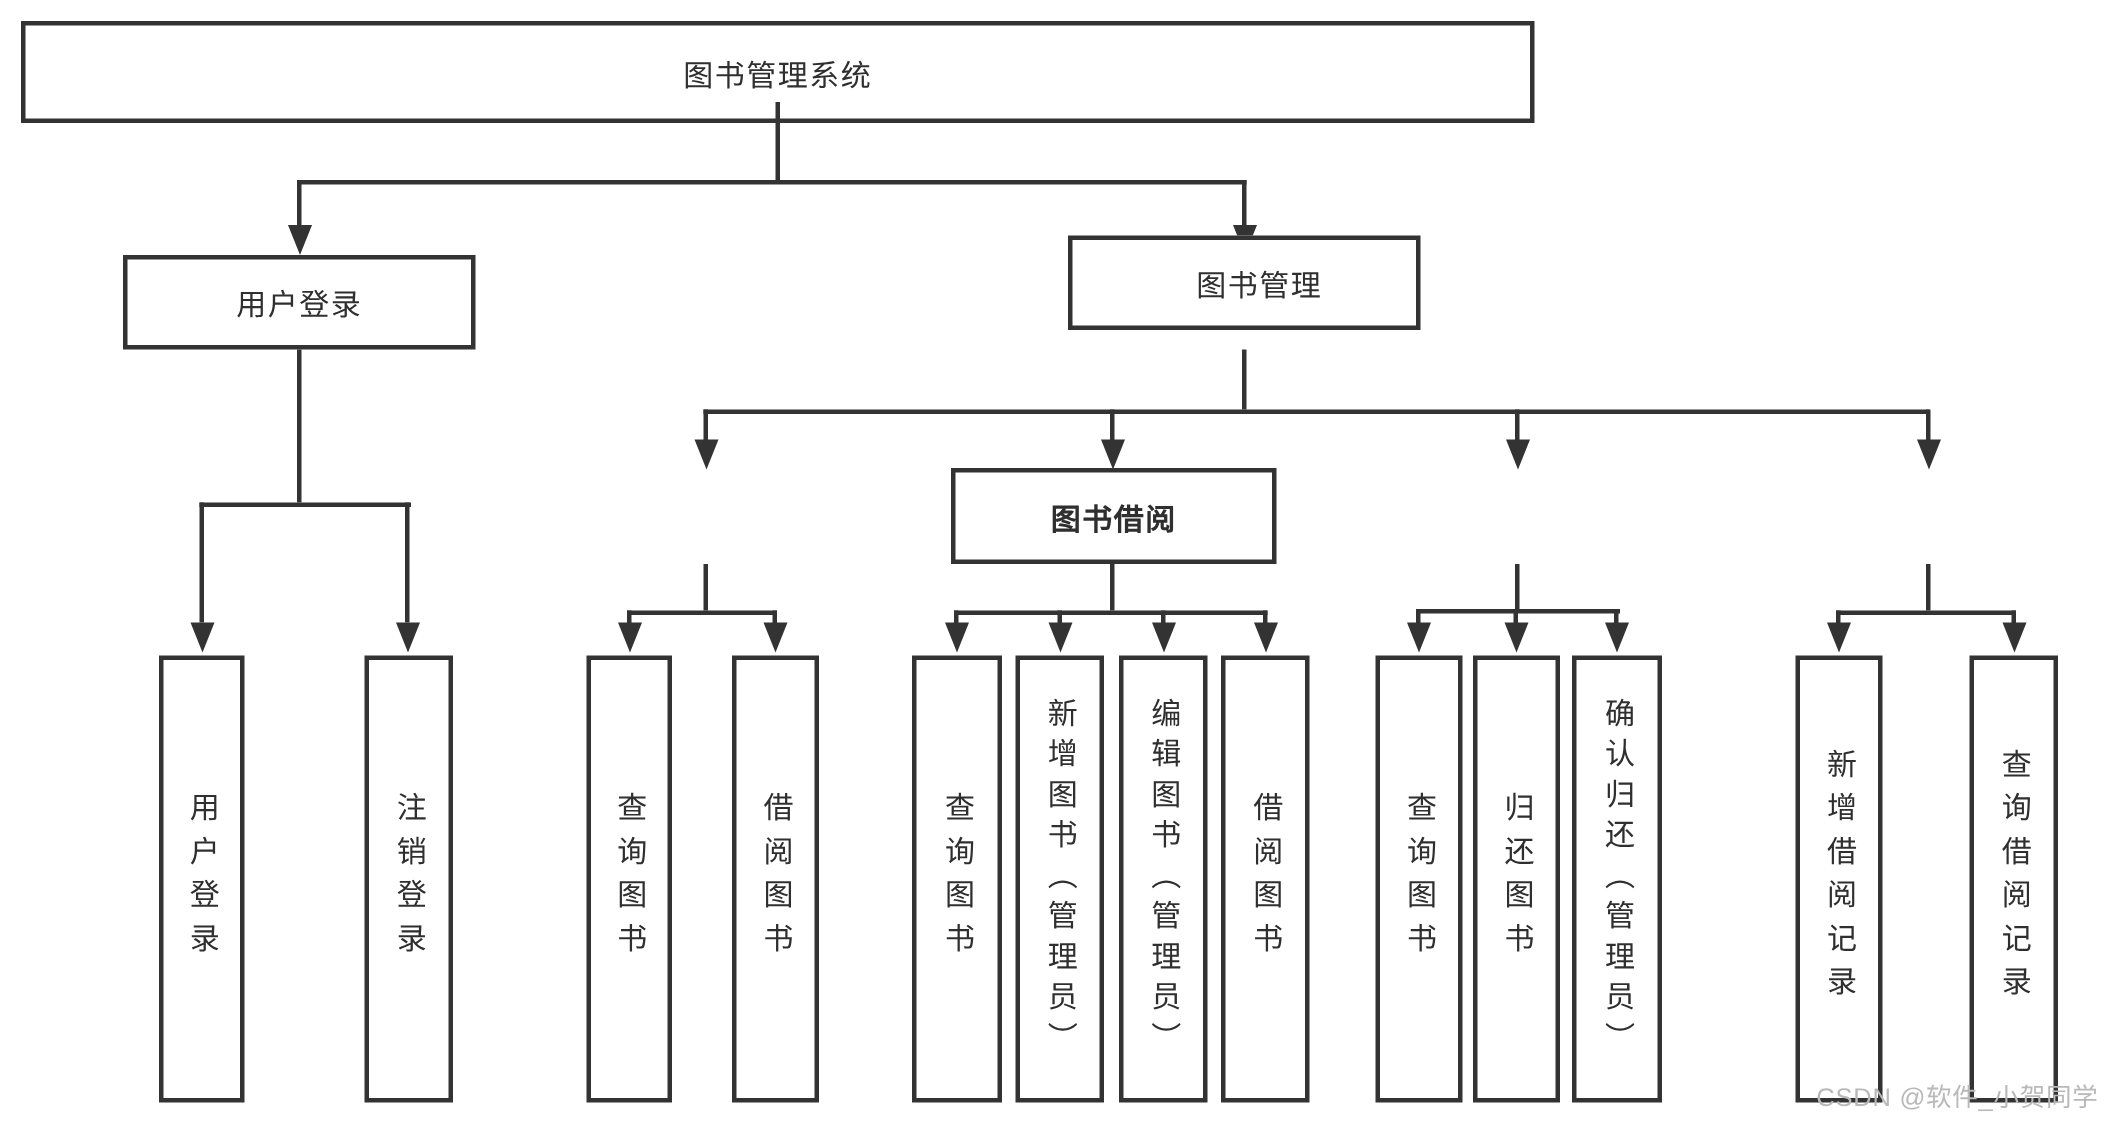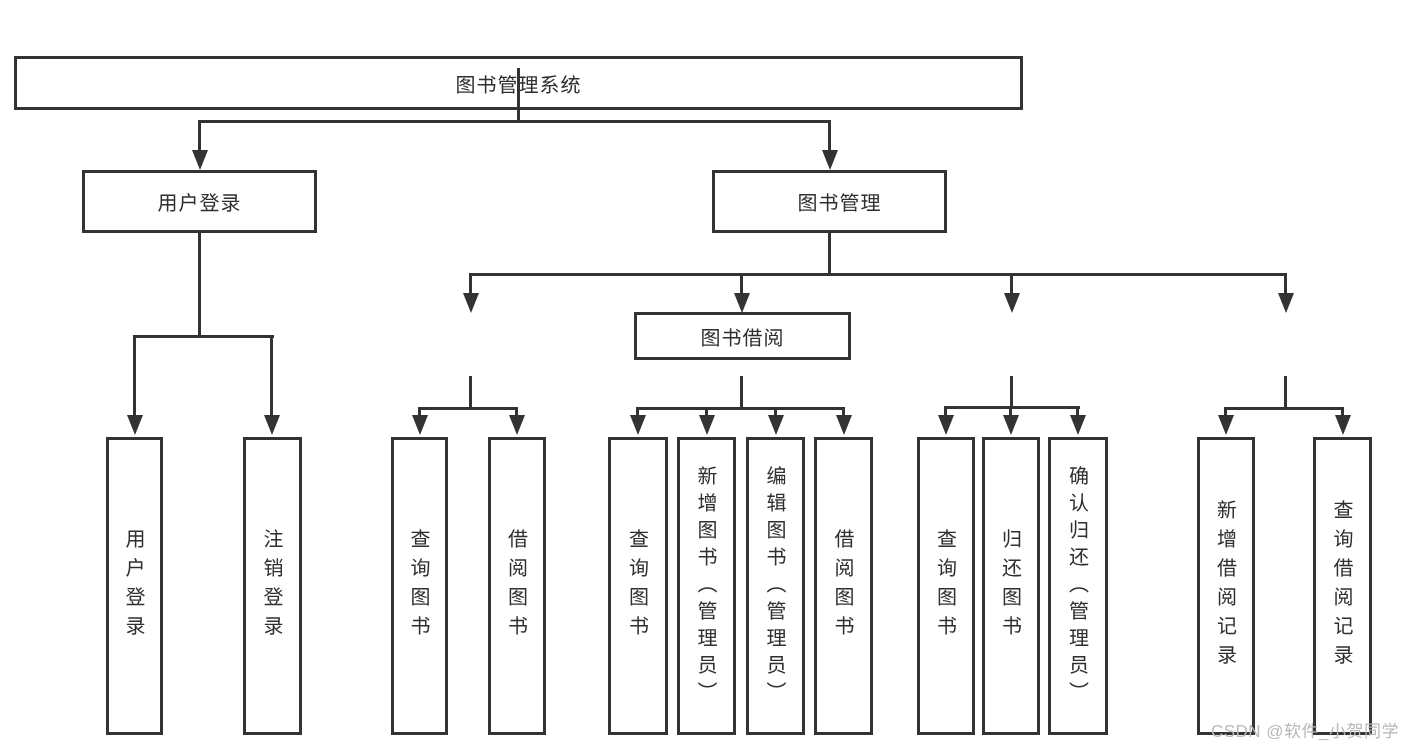--- a/index.html
+++ b/index.html
@@ -28,35 +28,35 @@
     position:absolute;left:1183px;top:717px;width:216px;text-align:right;
     color:var(--watermark,#b9b9b9);font-size:17px;letter-spacing:0.5px;z-index:10;
     white-space:nowrap;
   }
 </style>
 </head>
 <body>
 
 <div class="stage">
 
-  <div class="box" style="left:14px;top:14px;width:1009px;height:54px;margin-top:42px;">
+  <div class="box" style="left:14px;top:14px;width:1009px;height:68px;">
     <span>图书管理系统</span>
   </div>
 
   <div class="vline" style="left:517px;top:68px;height:52px;"></div>
   <div class="hline" style="left:198px;top:120px;width:633px;"></div>
   <div class="vline" style="left:198px;top:120px;height:33px;"></div>
   <div class="ah" style="left:192px;top:150px;"></div>
   <div class="vline" style="left:828px;top:120px;height:33px;"></div>
   <div class="ah" style="left:822px;top:150px;"></div>
 
   <div class="box" style="left:82px;top:170px;width:235px;height:63px;">
     <span>用户登录</span>
   </div>
-  <div class="box" style="left:712px;top:170px;width:235px;height:63px;padding-left:20px;">
+  <div class="box" style="left:712px;top:157px;width:235px;height:63px;padding-left:20px;">
     <span>图书管理</span>
   </div>
 
   <div class="vline" style="left:198px;top:233px;height:102px;"></div>
   <div class="hline" style="left:133px;top:335px;width:141px;"></div>
   <div class="vline" style="left:133px;top:335px;height:80px;"></div>
   <div class="ah" style="left:127px;top:415px;"></div>
   <div class="vline" style="left:270px;top:335px;height:80px;"></div>
   <div class="ah" style="left:264px;top:415px;"></div>
 
@@ -64,21 +64,21 @@
   <div class="hline" style="left:469px;top:273px;width:817px;"></div>
   <div class="vline" style="left:469px;top:273px;height:22px;"></div>
   <div class="ah" style="left:463px;top:293px;"></div>
   <div class="vline" style="left:740px;top:273px;height:22px;"></div>
   <div class="ah" style="left:734px;top:293px;"></div>
   <div class="vline" style="left:1010px;top:273px;height:22px;"></div>
   <div class="ah" style="left:1004px;top:293px;"></div>
   <div class="vline" style="left:1284px;top:273px;height:22px;"></div>
   <div class="ah" style="left:1278px;top:293px;"></div>
 
-  <div class="box" style="left:634px;top:312px;width:217px;height:48px;">
+  <div class="box" style="left:634px;top:312px;width:217px;height:64px;font-weight:bold;">
     <span>图书借阅</span>
   </div>
 
   <div class="vline" style="left:469px;top:376px;height:31px;"></div>
   <div class="hline" style="left:418px;top:407px;width:100px;"></div>
   <div class="vline" style="left:418px;top:407px;height:10px;"></div>
   <div class="ah" style="left:412px;top:415px;"></div>
   <div class="vline" style="left:515px;top:407px;height:10px;"></div>
   <div class="ah" style="left:509px;top:415px;"></div>
 

